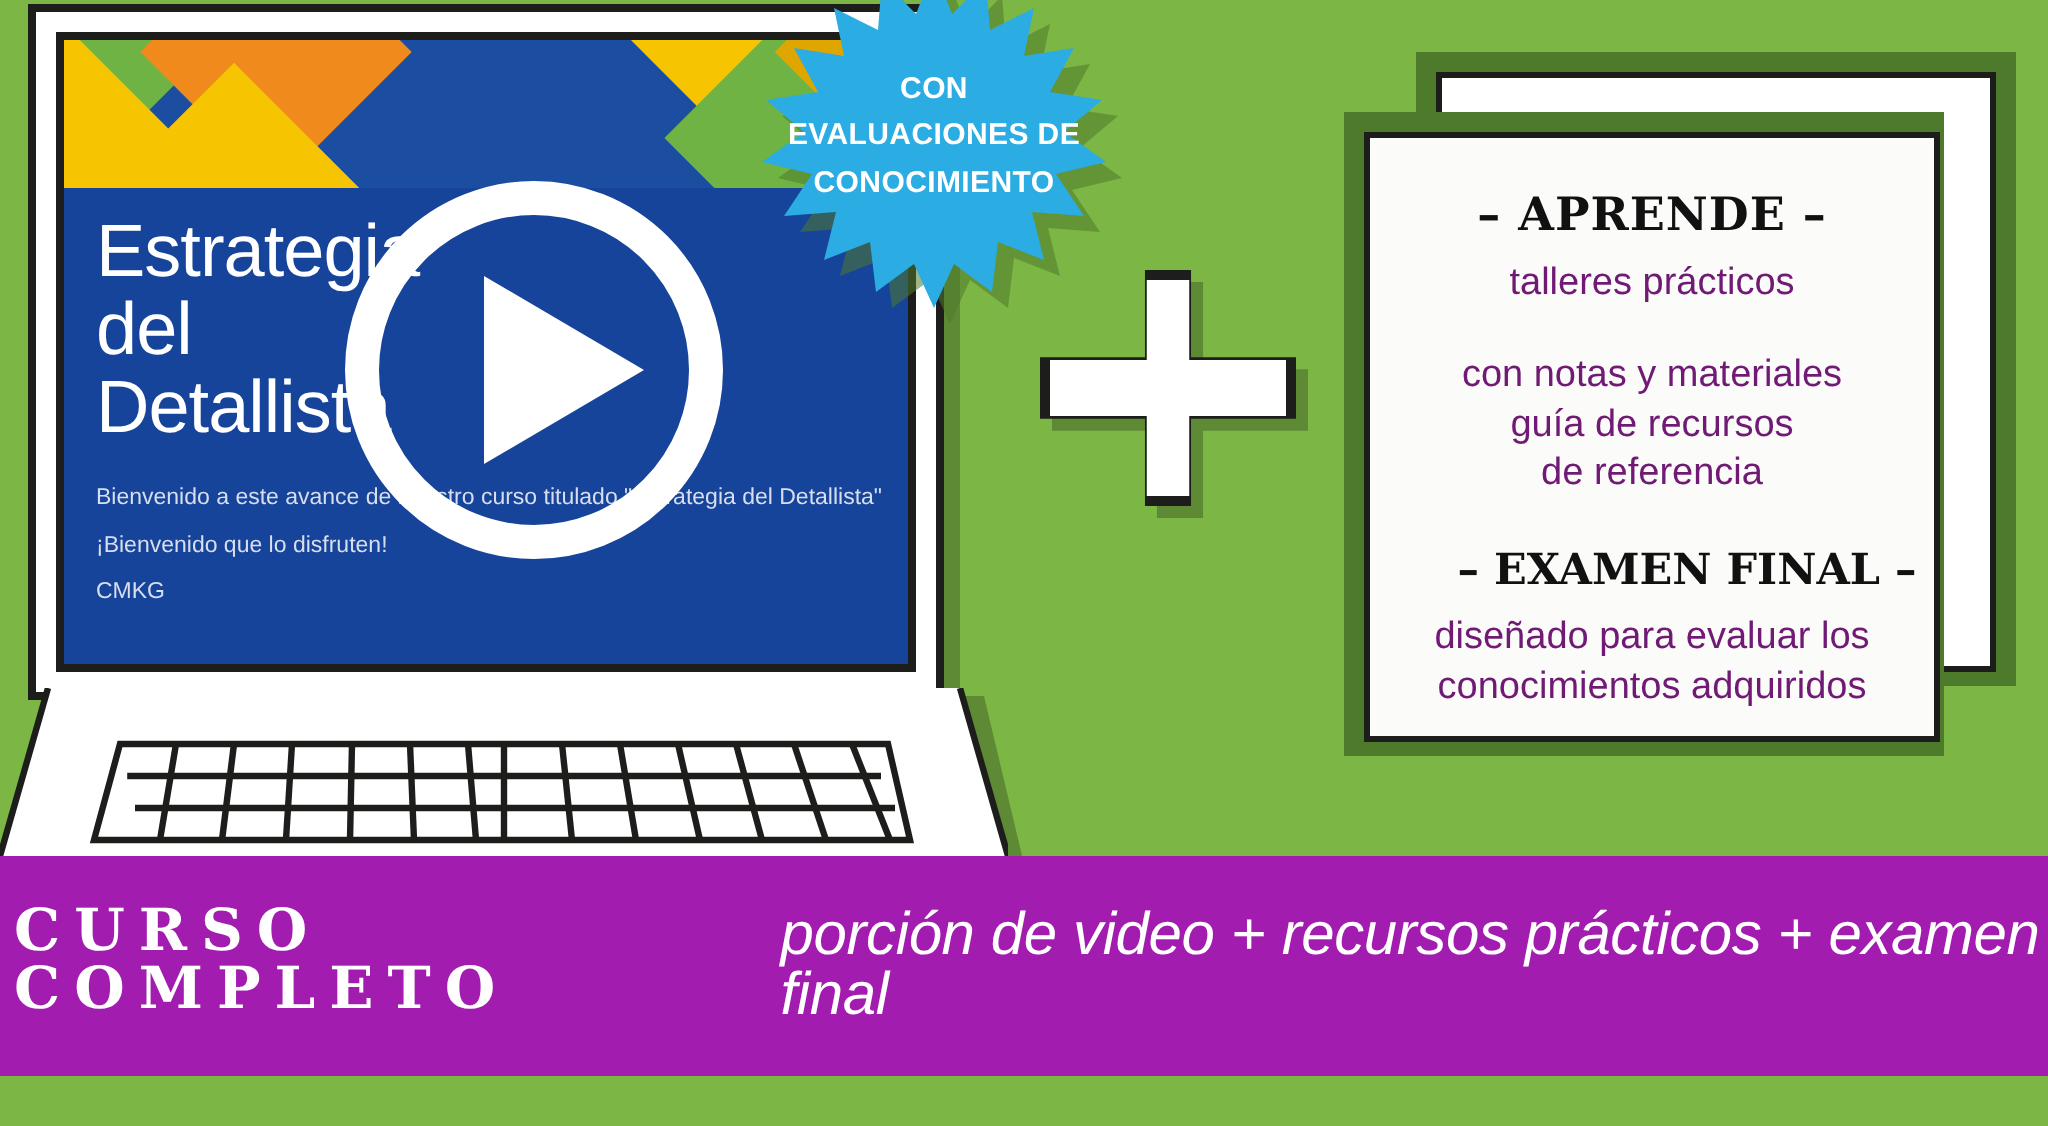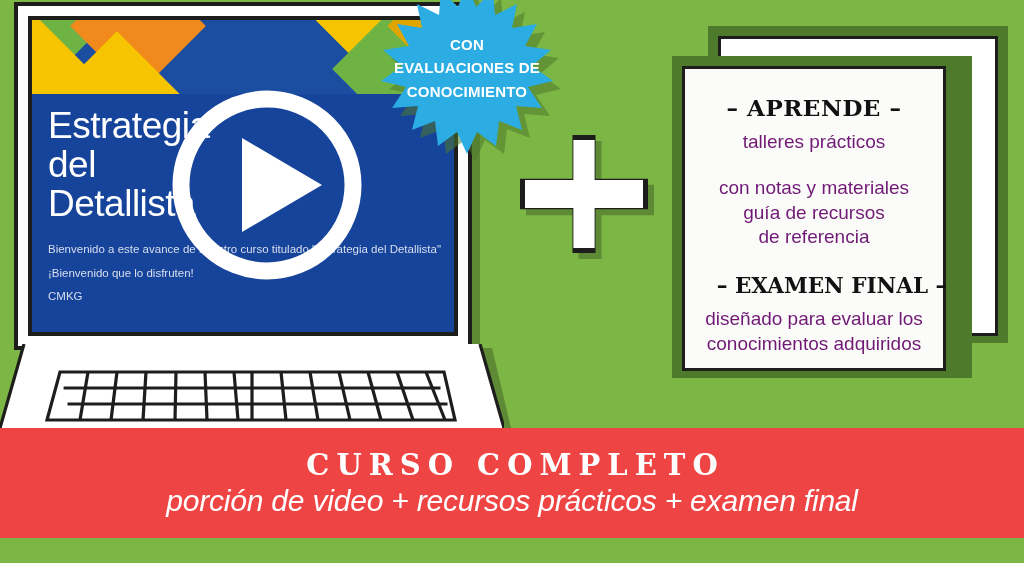--- a/index.html
+++ b/index.html
@@ -5,22 +5,22 @@
   html,body{margin:0;padding:0;background:#222;}
   #stage{
     position:relative;width:1024px;height:563px;overflow:hidden;
     background:#7CB745;
     font-family:"Liberation Sans", sans-serif;
   }
 
   
   #bottom-banner{
     position:absolute;left:0;top:428px;width:1024px;height:110px;
-    background:#ef4444;
-    display:flex;flex-direction:column;align-items:center;justify-content:center;
+    background:#a21caf;
+    display:flex;align-items:center;justify-content:center;
   }
   #banner-title{
     color:#ffffff;font-family:"DejaVu Serif", serif;font-weight:700;
     font-size:29px;letter-spacing:7px;line-height:1;
     margin:0 0 6px 0;padding-left:7px;
   }
   #banner-sub{
     color:#ffffff;font-family:"Liberation Sans", sans-serif;
     font-style:italic;font-size:30px;line-height:1;margin:0;
     letter-spacing:-0.2px;
@@ -109,21 +109,21 @@
   }
   .card-back-white{
     position:absolute;left:46px;top:10px;width:280px;height:300px;
     background:#ffffff;border:3px solid #1d1d1b;box-sizing:border-box;
   }
   .card-front-green{
     position:absolute;left:0px;top:30px;width:300px;height:322px;
     background:#4E7A2C;
   }
   .card-front-white{
-    position:absolute;left:10px;top:40px;width:264px;height:305px;
+    position:absolute;left:10px;top:40px;width:288px;height:305px;
     background:#fbfbf9;border:3px solid #1d1d1b;box-sizing:border-box;
     display:flex;flex-direction:column;align-items:center;
     padding-top:25px;box-sizing:border-box;
   }
   .h-strong{
     font-family:"DejaVu Serif", serif;font-weight:700;color:#111111;
     font-size:23px;letter-spacing:0.5px;margin:0;white-space:nowrap;
   }
   .h-strong.small{font-size:21.5px;letter-spacing:0px;margin-left:35px;}
   .c-line{

